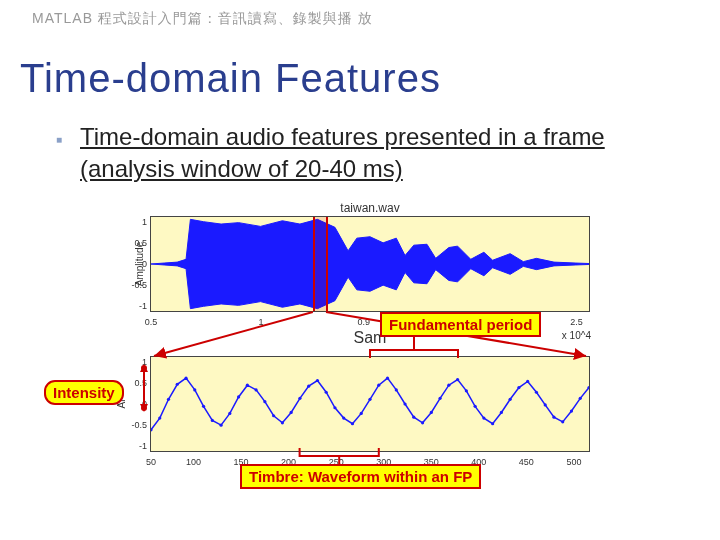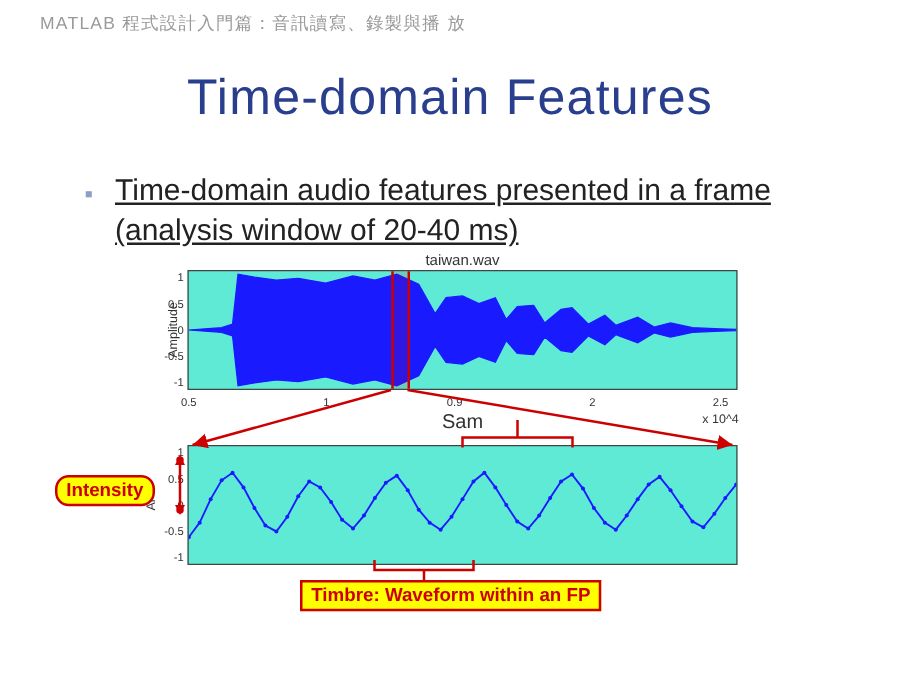--- a/index.html
+++ b/index.html
@@ -9,36 +9,36 @@
     height: 540px;
     background: #fff;
     font-family: "Arial", "Helvetica", sans-serif;
     overflow: hidden;
   }
   .slide {
     position: relative;
     width: 720px;
     height: 540px;
     box-sizing: border-box;
-    padding: 16px 32px;
+    padding: 16px 20px;
   }
   .header-note {
     position: absolute;
     top: 10px;
     left: 32px;
     font-size: 14px;
     color: #999;
     letter-spacing: 1px;
     font-family: "Microsoft JhengHei", "PingFang TC", sans-serif;
   }
   .title {
-    text-align: center;
+    text-align: left;
     font-size: 40px;
     color: #2a3e8e;
-    margin: 40px 0 36px 0;
+    margin: 40px 0 20px 0;
     font-weight: normal;
     letter-spacing: 1px;
   }
   ul.bullets {
     list-style: none;
     padding: 0 16px 0 36px;
     margin: 0;
   }
   ul.bullets li {
     position: relative;
@@ -74,21 +74,21 @@
     line-height: 1;
     z-index: 10;
   }
   .lbl-fp     { top: 96px;  left: 340px; }
   .lbl-int    { top: 164px; left: 4px; border-radius: 11px; }
   .lbl-timbre { top: 248px; left: 200px; }
 
   
   .chart {
     position: absolute;
-    background: #5eead4;
+    background: #fef9c3;
     border: 1px solid #444;
     box-sizing: border-box;
   }
   .chart-top    { left: 110px; top: 0;   width: 440px; height: 96px; }
   .chart-bottom { left: 110px; top: 140px; width: 440px; height: 96px; }
   .chart-title {
     position: absolute;
     width: 100%;
     top: -16px;
     text-align: center;
@@ -228,20 +228,32 @@
     </div>
 
     <div class="chart chart-bottom">
       <div class="axis-label-y">Al</div>
       <div class="ticks-y">
         <span>1</span>
         <span>0.5</span>
         <span>0</span>
         <span>-0.5</span>
         <span>-1</span>
+      </div>
+      <div class="ticks-x">
+        <span>50</span>
+        <span>100</span>
+        <span>150</span>
+        <span>200</span>
+        <span>250</span>
+        <span>300</span>
+        <span>350</span>
+        <span>400</span>
+        <span>450</span>
+        <span>500</span>
       </div>
       <svg class="wave" id="wave-bottom" width="438" height="94">
           <path d="M0,72.85 L8.76,61.1 L17.52,42.3 L26.279999999999998,27.26 L35.04,21.15 L43.800000000000004,32.9 L52.559999999999995,49.35 L61.32000000000001,63.45 L70.08,68.15 L78.84,56.4 L87.60000000000001,39.95 L96.36,28.2 L105.11999999999999,32.9 L113.88000000000001,44.65 L122.64000000000001,58.75 L131.4,65.8 L140.16,55.46 L148.92000000000002,41.36 L157.68,29.14 L166.44,23.5 L175.20000000000002,35.25 L183.95999999999998,50.76 L192.72,61.1 L201.48000000000002,66.74 L210.23999999999998,56.4 L219,42.3 L227.76000000000002,28.2 L236.52,21.15 L245.28000000000003,32.9 L254.04,47 L262.8,60.160000000000004 L271.56,65.8 L280.32,55.46 L289.08000000000004,41.36 L297.84000000000003,28.2 L306.59999999999997,22.56 L315.36,33.839999999999996 L324.12,49.35 L332.88,61.1 L341.64,66.74 L350.40000000000003,55.46 L359.15999999999997,42.3 L367.91999999999996,30.55 L376.68,24.44 L385.44,35.25 L394.2,47.94 L402.96000000000004,60.160000000000004 L411.71999999999997,64.86 L420.47999999999996,54.05 L429.24,41.36 L438,30.55 " stroke="#1a1aff" stroke-width="1.5" fill="none"></path>
           <circle cx="0" cy="72.85" r="1.6" fill="#1a1aff"></circle>
           <circle cx="8.76" cy="61.1" r="1.6" fill="#1a1aff"></circle>
           <circle cx="17.52" cy="42.3" r="1.6" fill="#1a1aff"></circle>
           <circle cx="26.279999999999998" cy="27.26" r="1.6" fill="#1a1aff"></circle>
           <circle cx="35.04" cy="21.15" r="1.6" fill="#1a1aff"></circle>
           <circle cx="43.800000000000004" cy="32.9" r="1.6" fill="#1a1aff"></circle>
           <circle cx="52.559999999999995" cy="49.35" r="1.6" fill="#1a1aff"></circle>
@@ -285,20 +297,21 @@
           <circle cx="385.44" cy="35.25" r="1.6" fill="#1a1aff"></circle>
           <circle cx="394.2" cy="47.94" r="1.6" fill="#1a1aff"></circle>
           <circle cx="402.96000000000004" cy="60.160000000000004" r="1.6" fill="#1a1aff"></circle>
           <circle cx="411.71999999999997" cy="64.86" r="1.6" fill="#1a1aff"></circle>
           <circle cx="420.47999999999996" cy="54.05" r="1.6" fill="#1a1aff"></circle>
           <circle cx="429.24" cy="41.36" r="1.6" fill="#1a1aff"></circle>
           <circle cx="438" cy="30.55" r="1.6" fill="#1a1aff"></circle>
         </svg>
     </div>
 
+    <div class="label-box lbl-fp">Fundamental period</div>
     <div class="label-box lbl-int">Intensity</div>
     <div class="label-box lbl-timbre">Timbre: Waveform within an FP</div>
 
     <div class="intensity-mark">
       <svg width="12" height="48">
         <line x1="6" y1="4" x2="6" y2="44" stroke="#cc0000" stroke-width="2"></line>
         <polygon points="6,0 2,8 10,8" fill="#cc0000"></polygon>
         <polygon points="6,48 2,40 10,40" fill="#cc0000"></polygon>
         <circle cx="6" cy="4" r="3" fill="#cc0000"></circle>
         <circle cx="6" cy="44" r="3" fill="#cc0000"></circle>

